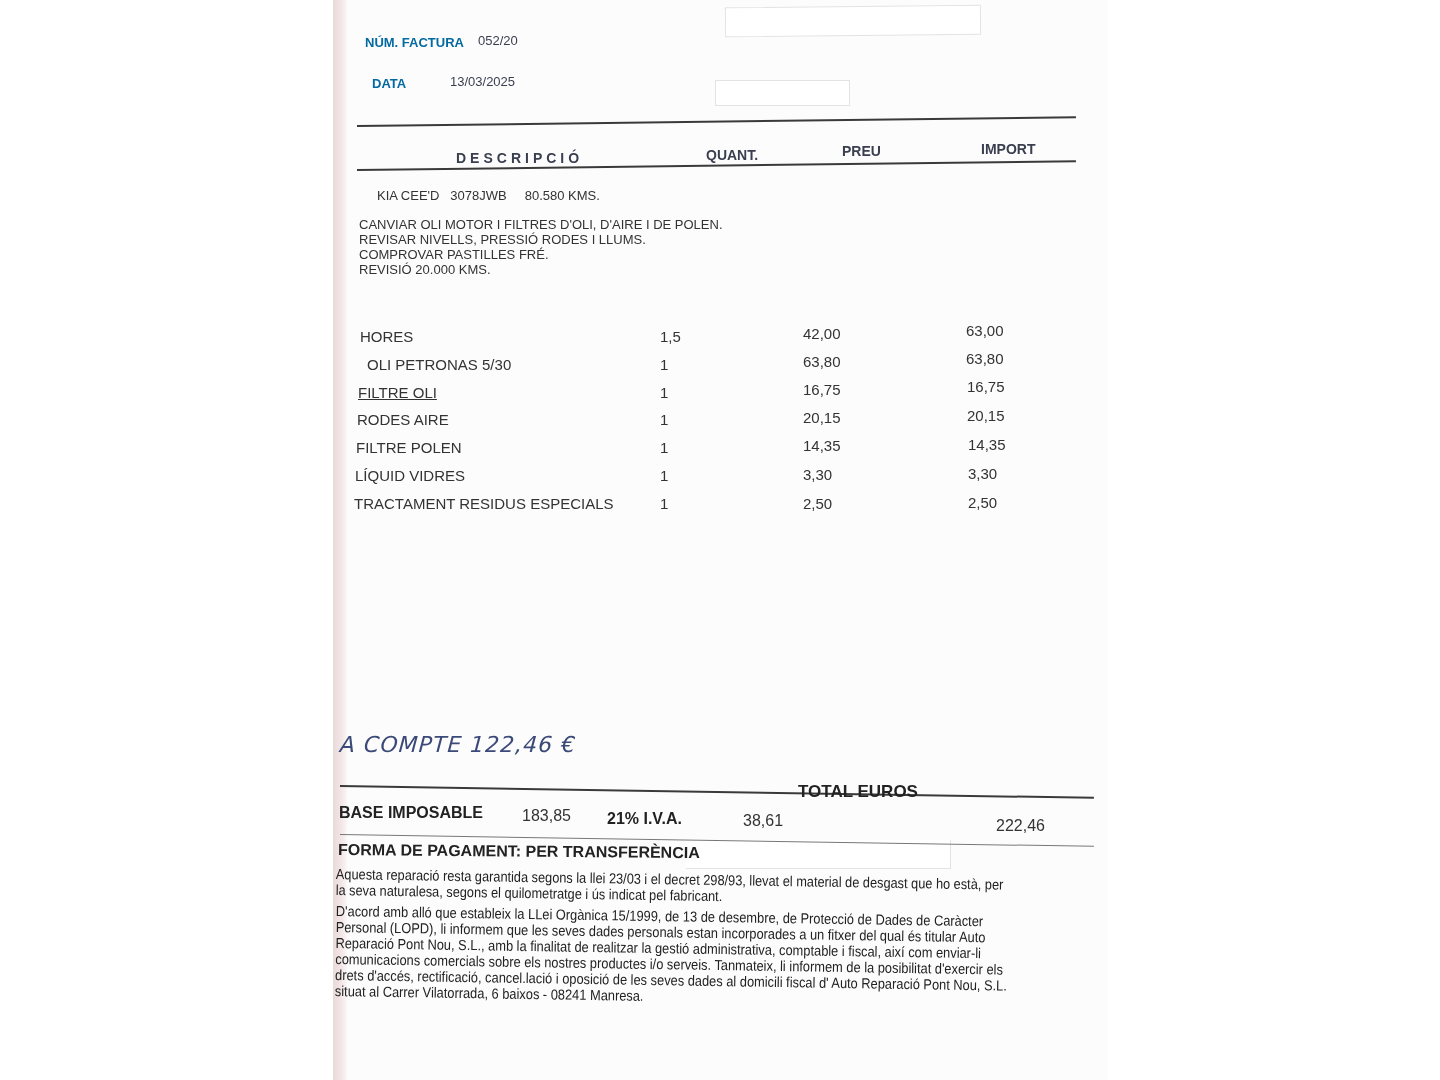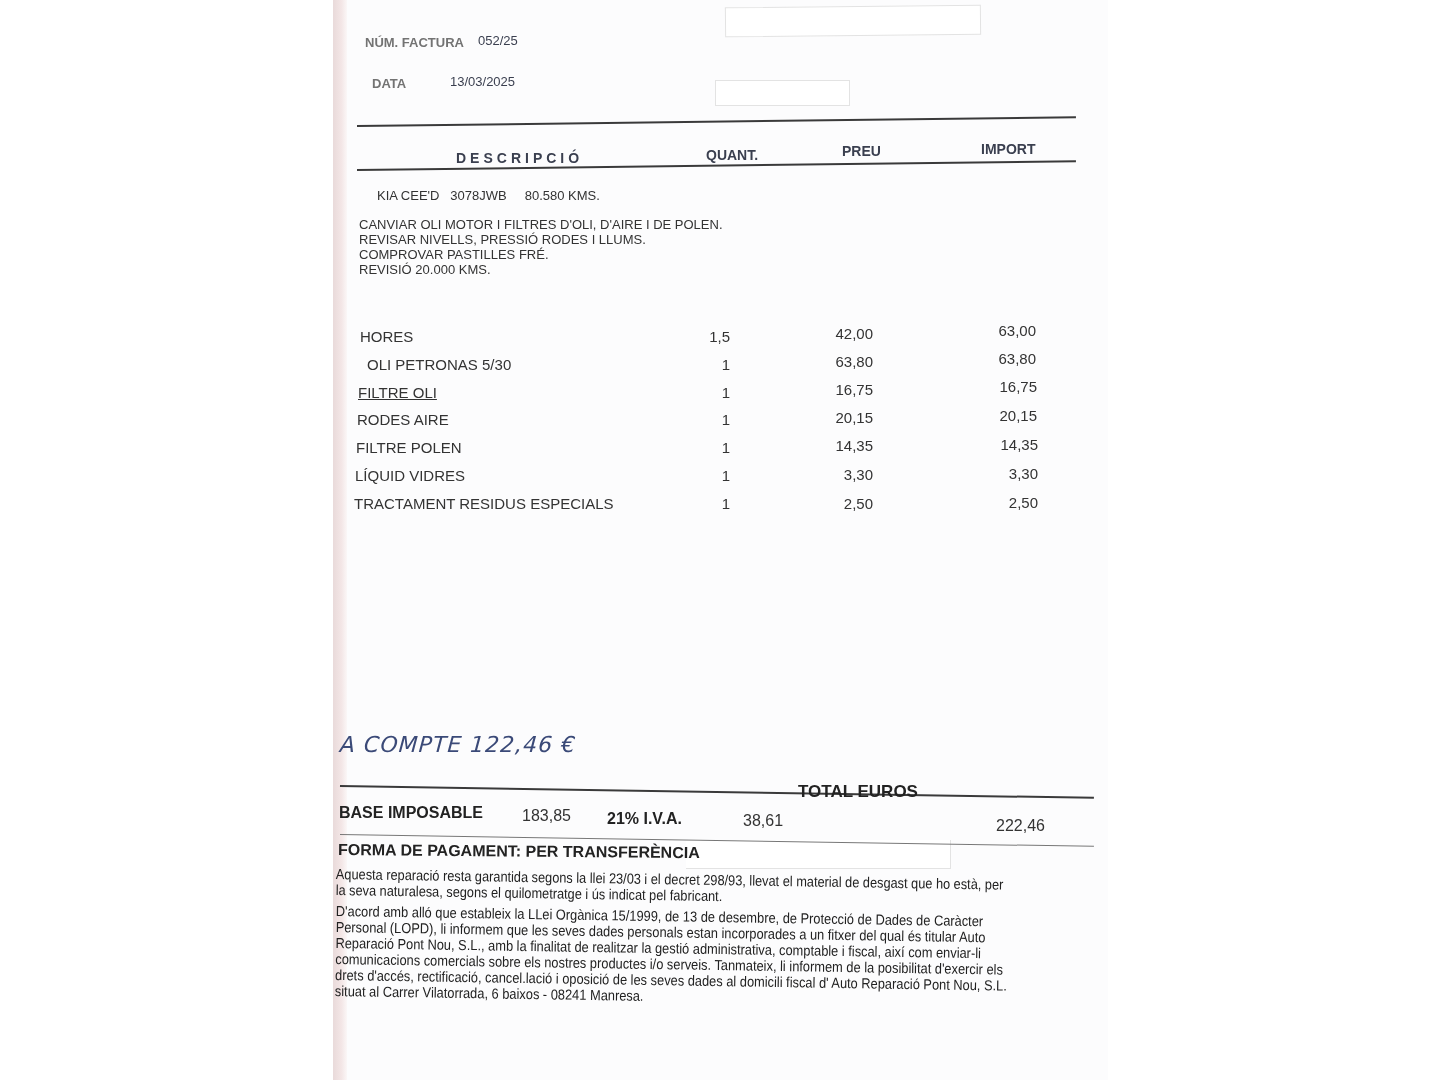--- a/index.html
+++ b/index.html
@@ -12,28 +12,28 @@
       background: #fcfcfd;
     }
     .edge {
       position: absolute; left: 333px; top: 0; width: 14px; height: 1080px;
       background: linear-gradient(to right, #e9dada, #f3e6e6 60%, #fbf7f7);
     }
     .redact {
       position: absolute; background: #ffffff; border: 1px solid #e3e3e3;
     }
     .abs { position: absolute; white-space: nowrap; }
-    .lbl { font-size: 13px; font-weight: bold; color: #737373; }
+    .lbl { font-size: 13px; font-weight: bold; color: #0369a1; }
     .val { font-size: 14px; color: #3a3f4f; }
     .hdr { font-size: 15px; font-weight: bold; color: #3a3f4f; }
     .hdr.spaced { letter-spacing: 4px; }
     .rule { position: absolute; height: 1.5px; background: #3a3a3a; }
     .desc { font-size: 13px; color: #333; line-height: 15px; }
     .item { font-size: 15px; color: #333; }
-    .num { font-size: 15px; color: #333; text-align: right; width: 70px; }
+    .num { font-size: 15px; color: #333; text-align: left; width: 70px; }
     .tot-lbl { font-size: 16px; font-weight: bold; color: #222; }
     .tot-val { font-size: 16px; color: #333; }
     .hand {
       font-family: "DejaVu Sans", sans-serif; font-size: 22px; color: #3b4a78;
       font-style: italic; letter-spacing: 1px; transform: skewX(-4deg);
     }
     .legal {
       position: absolute; font-size: 14.5px; color: #222; line-height: 16px;
       transform: scaleX(0.88); transform-origin: left top; white-space: nowrap;
     }
@@ -42,21 +42,21 @@
 <body>
 
 <div class="page"></div>
 <div class="edge"></div>
 
 <div class="redact" style="left:725px;top:6px;width:254px;height:28px;transform:rotate(-0.6deg);"></div>
 <div class="redact" style="left:715px;top:80px;width:133px;height:24px;"></div>
 <div class="redact" style="left:686px;top:840px;width:264px;height:28px;border-top:none;border-left:none;"></div>
 
 <div class="abs lbl" style="left:365px;top:35px;">NÚM. FACTURA</div>
-<div class="abs val" style="left:478px;top:33px;font-size:13px;">052/25</div>
+<div class="abs val" style="left:478px;top:33px;font-size:13px;">052/20</div>
 <div class="abs lbl" style="left:364px;top:76px;margin-left:8px;">DATA</div>
 <div class="abs val" style="left:450px;top:74px;font-size:13px;">13/03/2025</div>
 
 <div class="rule" style="left:357px;top:125px;width:719px;transform:rotate(-0.7deg);transform-origin:left;"></div>
 <div class="abs hdr spaced" style="left:456px;top:150px;font-size:14px;">DESCRIPCIÓ</div>
 <div class="abs hdr" style="left:706px;top:147px;font-size:14px;">QUANT.</div>
 <div class="abs hdr" style="left:842px;top:143px;font-size:14px;">PREU</div>
 <div class="abs hdr" style="left:981px;top:141px;font-size:14px;">IMPORT</div>
 <div class="rule" style="left:357px;top:169px;width:719px;transform:rotate(-0.7deg);transform-origin:left;"></div>
 

